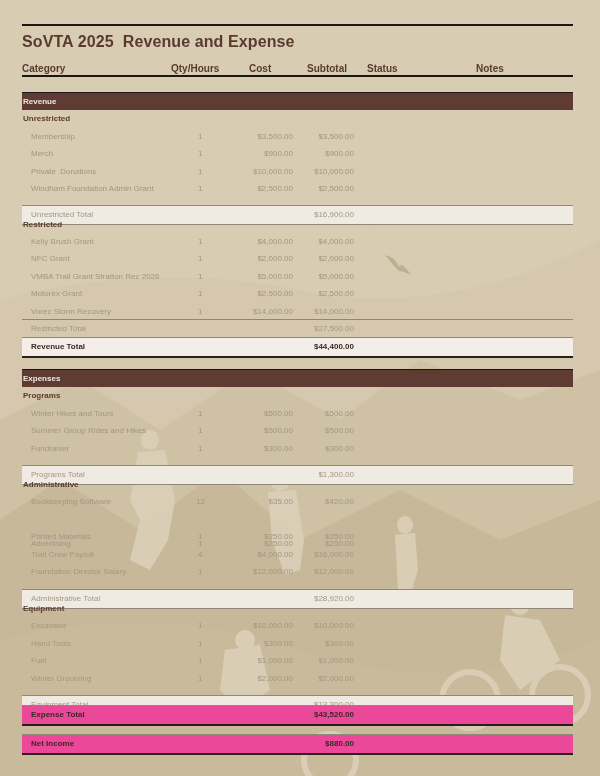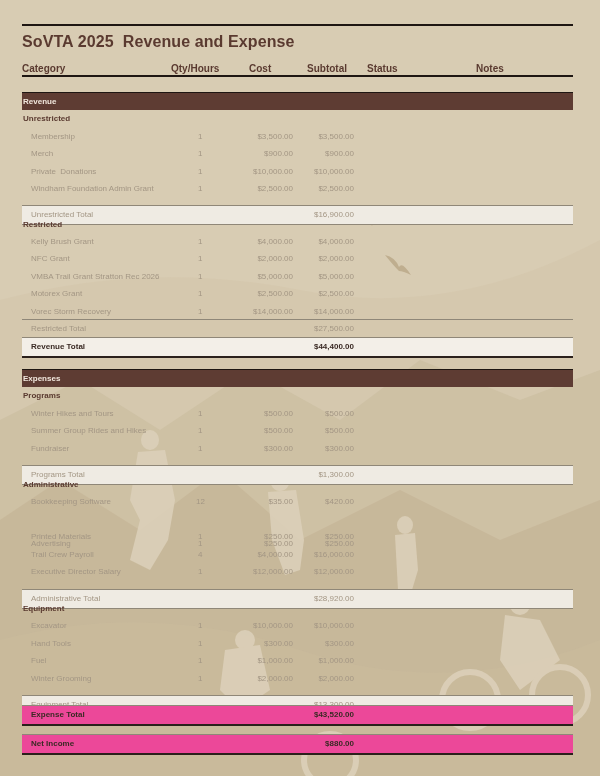--- a/index.html
+++ b/index.html
@@ -208,21 +208,21 @@
     <span class="cost">$250.00</span>
     <span class="sub">$250.00</span>
   </div>
   <div class="row item" style="top:545.5px">
     <span class="c-name">Trail Crew Payroll</span>
     <span class="qty">4</span>
     <span class="cost">$4,000.00</span>
     <span class="sub">$16,000.00</span>
   </div>
   <div class="row item" style="top:563px">
-    <span class="c-name">Executive Director Salary</span>
+    <span class="c-name">Foundation Director Salary</span>
     <span class="qty">1</span>
     <span class="cost">$12,000.00</span>
     <span class="sub">$12,000.00</span>
   </div>
   <div class="row subtot" style="top:581px">
     <span class="c-name">Administrative Total</span>
     <span class="sub">$28,920.00</span>
   </div>
 
   <div class="row group" style="top:599.5px">

